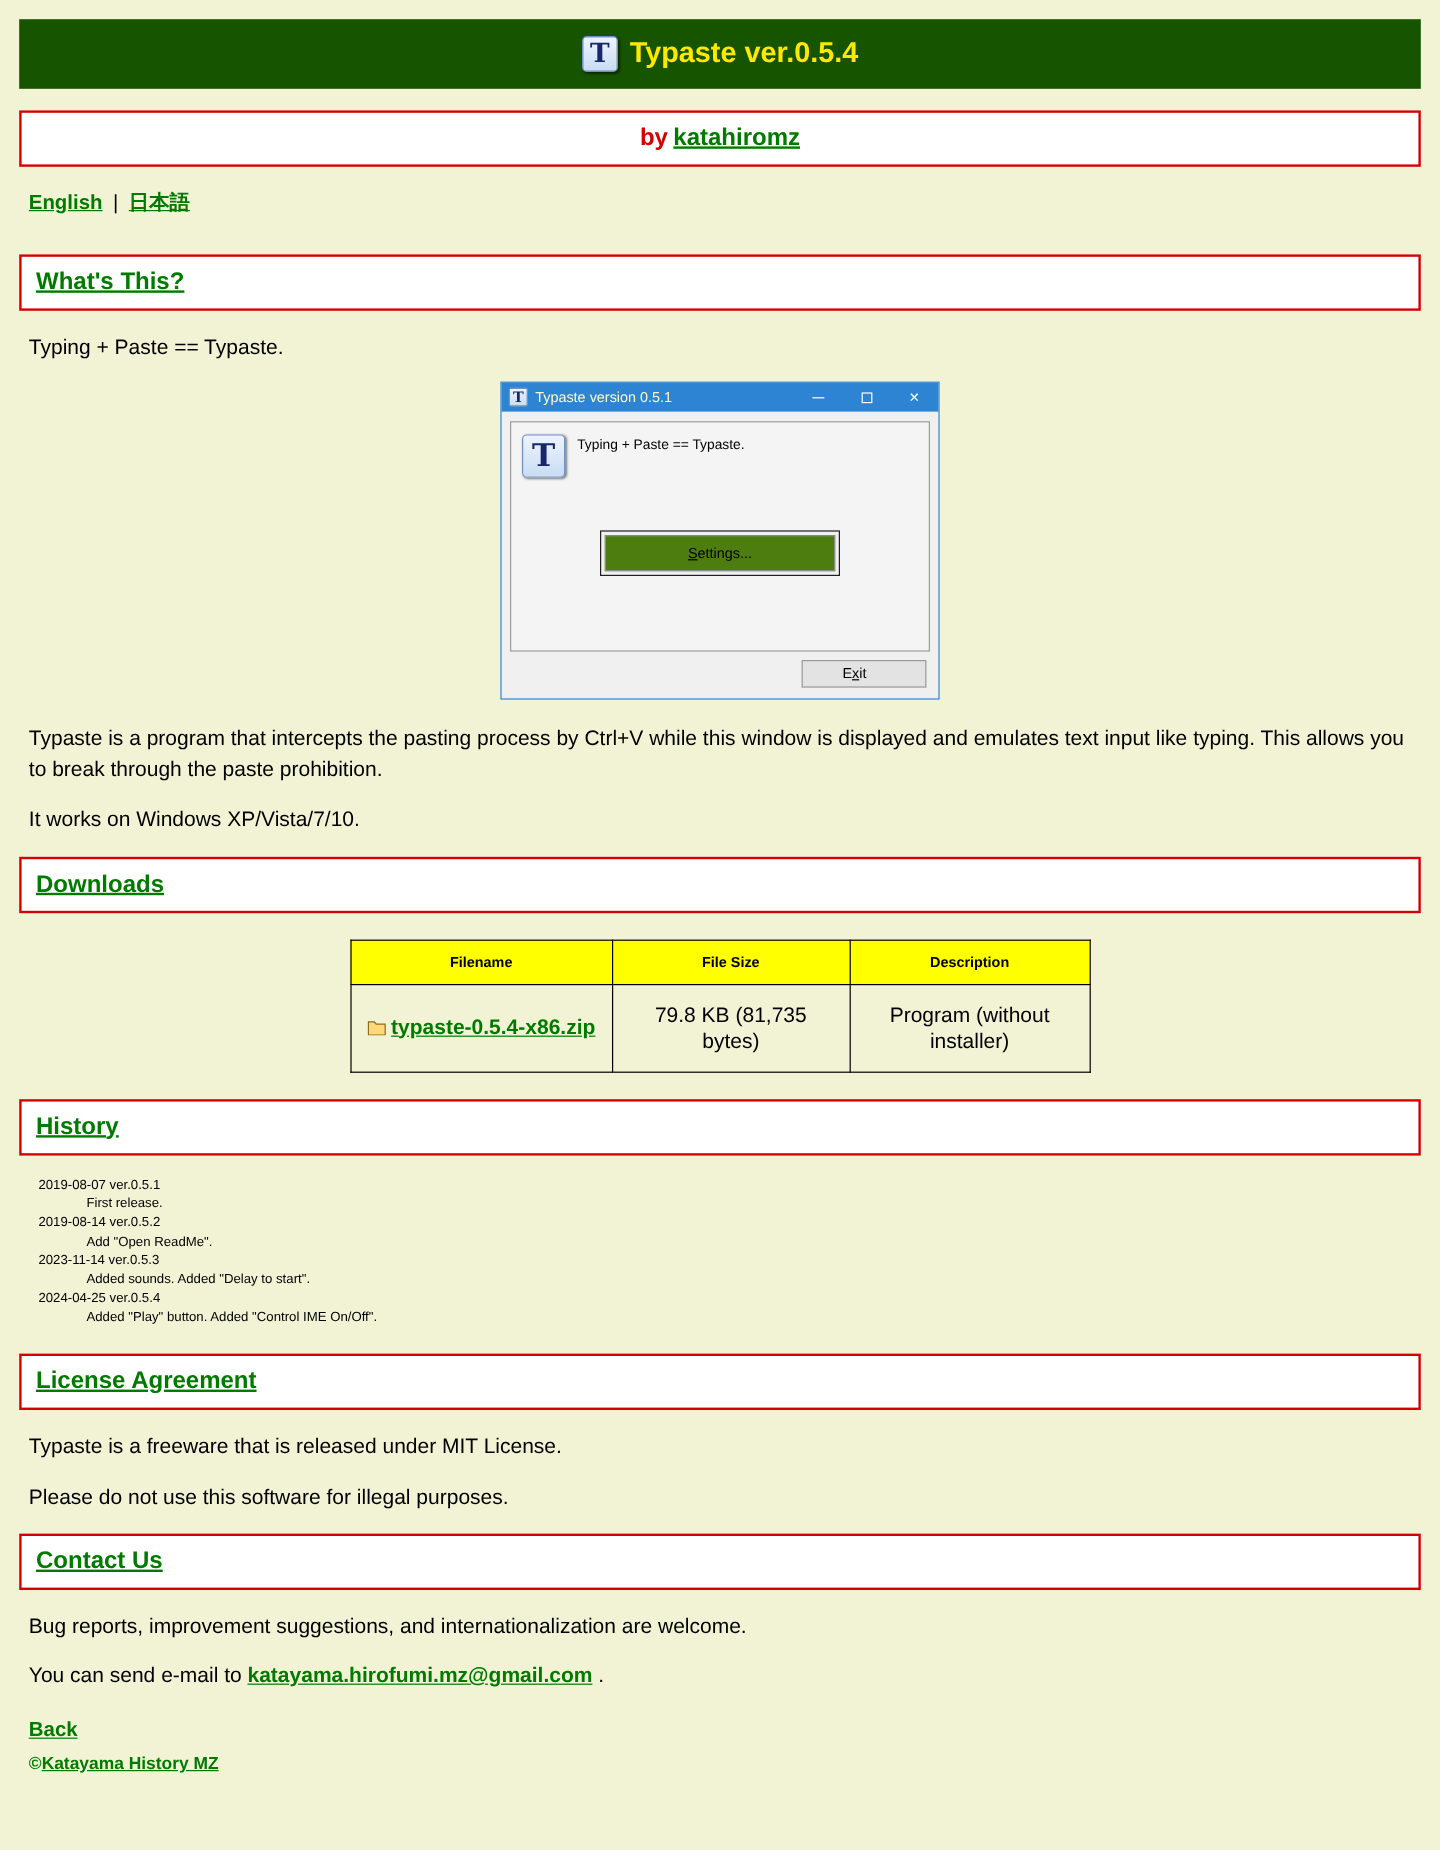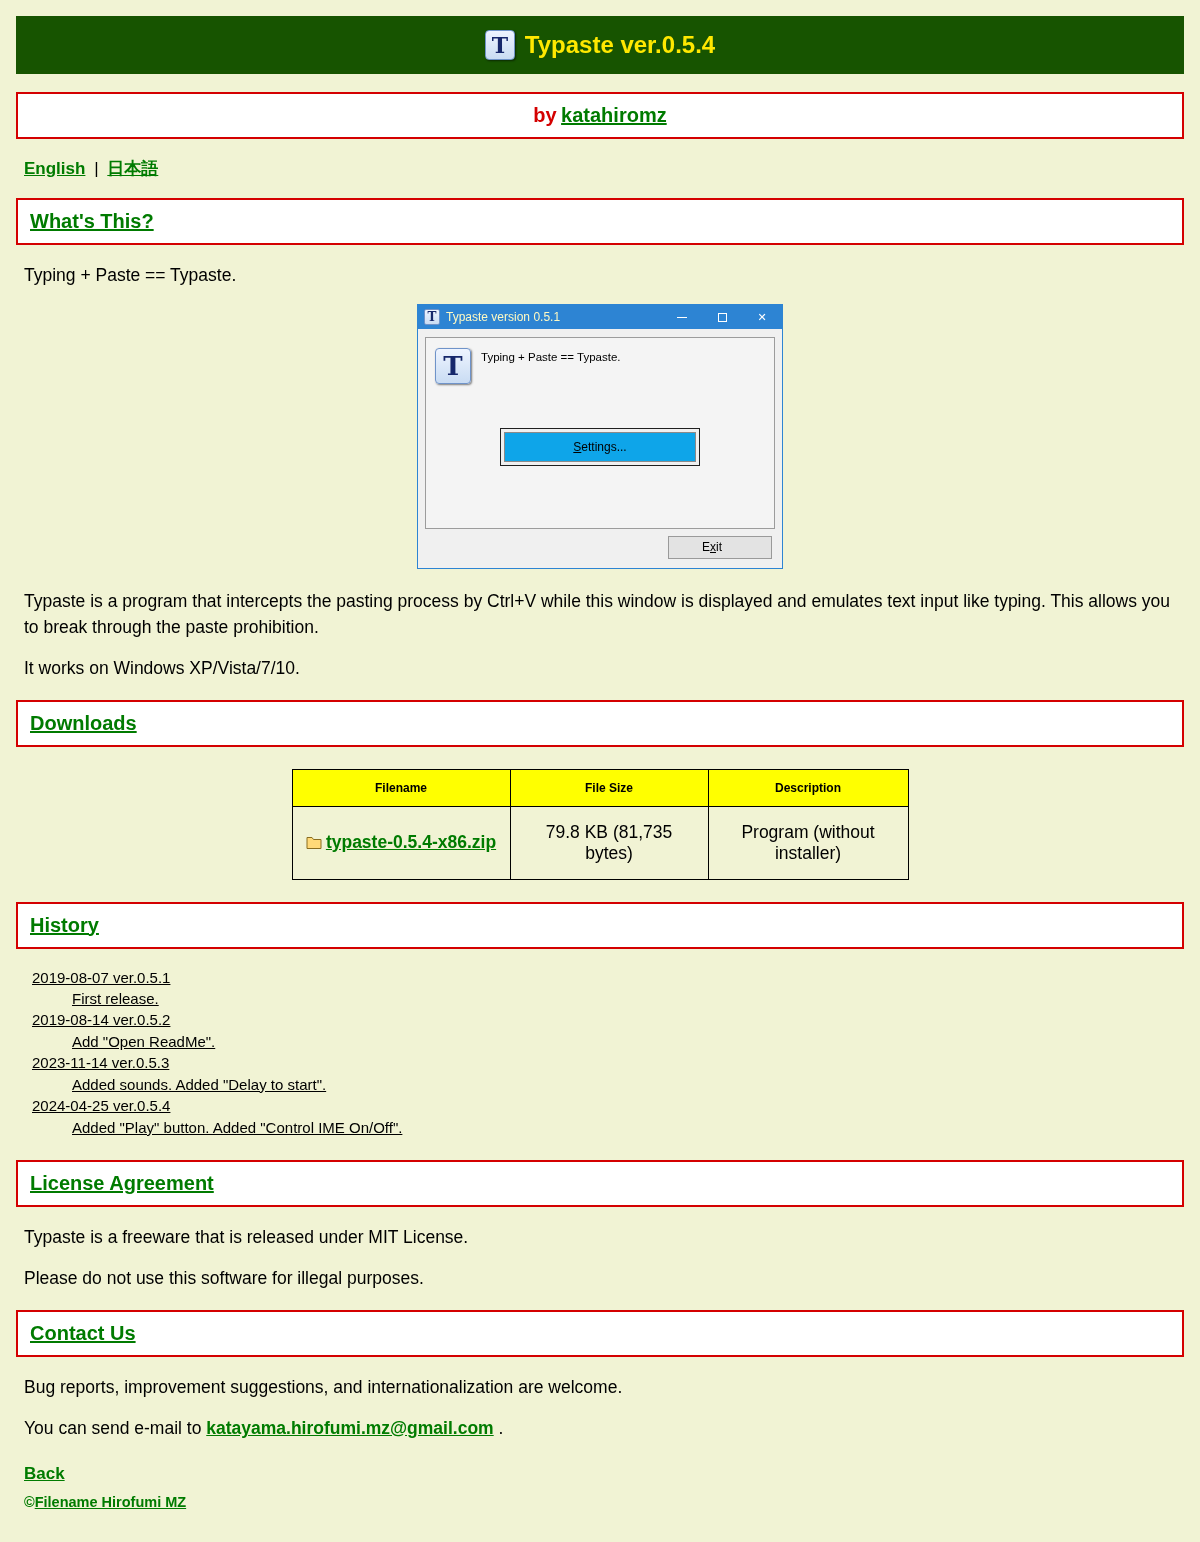--- a/index.html
+++ b/index.html
@@ -43,21 +43,21 @@
     background: #ffffff;
     border: 2px solid #d40000;
     padding: 10px 12px;
     margin: 18px 0;
   }
   .banner.center { text-align: center; }
   .byline-prefix { color: #d40000; font-weight: bold; font-size: 20px; }
   .banner a { font-size: 20px; }
   .section-heading-link { font-size: 20px; }
 
-  .lang-row { margin: 14px 8px 18px 8px; font-size: 17px; }
+  .lang-row { margin: 14px 8px 32px 8px; font-size: 17px; }
   .lang-sep { color: #000; margin: 0 4px; font-weight: normal; }
 
   p.body-text { margin: 16px 8px; font-size: 17.5px; line-height: 1.45; }
 
   
   .dialog {
     width: 366px;
     margin: 8px auto 20px auto;
     border: 1px solid #2d84d3;
     background: #f0f0f0;
@@ -95,21 +95,21 @@
 
   .settings-outer {
     width: 200px;
     margin: 44px auto 0 auto;
     border: 1px solid #1f1f1f;
     padding: 3px;
     background: #f0f0f0;
   }
   .settings-btn {
     border: 1px solid #8a8a8a;
-    background: #0ea5e9;
+    background: #4d7c0f;
     text-align: center;
     padding: 7px 0;
     font-size: 12px;
     cursor: pointer;
   }
   .exit-row { text-align: right; margin: 7px 3px 2px 0; }
   .exit-btn {
     display: inline-block;
     width: 104px;
     text-align: center;
@@ -139,21 +139,21 @@
     font-size: 17.5px;
     padding: 15px 12px;
     text-align: center;
   }
   th.col-filename { width: 218px; }
   th.col-filesize { width: 198px; }
   th.col-desc { width: 200px; }
   .zip-link-wrap { display: inline-flex; align-items: center; gap: 4px; }
 
   
-  .history-block { margin: 18px 0 22px 0; font-size: 15px; line-height: 1.43; text-decoration: underline; }
+  .history-block { margin: 18px 0 22px 0; font-size: 11px; line-height: 1.43; }
   .history-date { margin-left: 16px; }
   .history-note { margin-left: 56px; }
 
   
   .back-row { margin: 22px 8px 10px 8px; font-size: 17px; }
   .copyright-row { margin: 10px 8px 0 8px; font-size: 14.5px; }
 </style>
 </head>
 <body>
 
@@ -269,14 +269,14 @@
 </div>
 
 <p class="body-text">Bug reports, improvement suggestions, and internationalization are welcome.</p>
 <p class="body-text"><span>You can send e-mail to </span><a class="green-link">katayama.hirofumi.mz@gmail.com</a><span> .</span></p>
 
 <div class="back-row">
   <a class="green-link">Back</a>
 </div>
 
 <div class="copyright-row">
-  <span class="green-link" style="text-decoration:none;">©</span><a class="green-link">Filename Hirofumi MZ</a>
+  <span class="green-link" style="text-decoration:none;">©</span><a class="green-link">Katayama History MZ</a>
 </div>
 
 </body></html>

